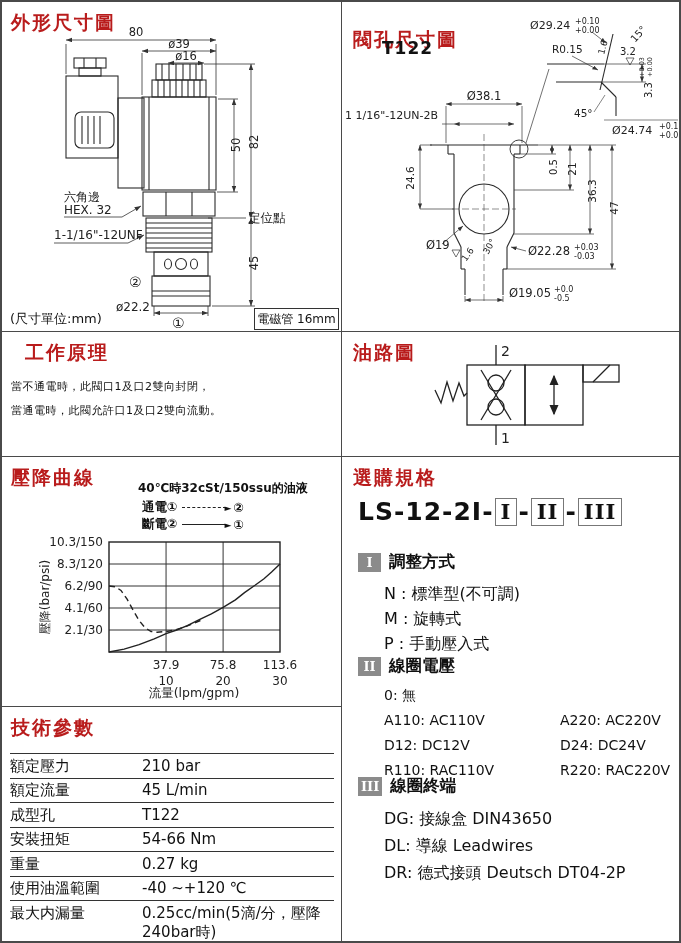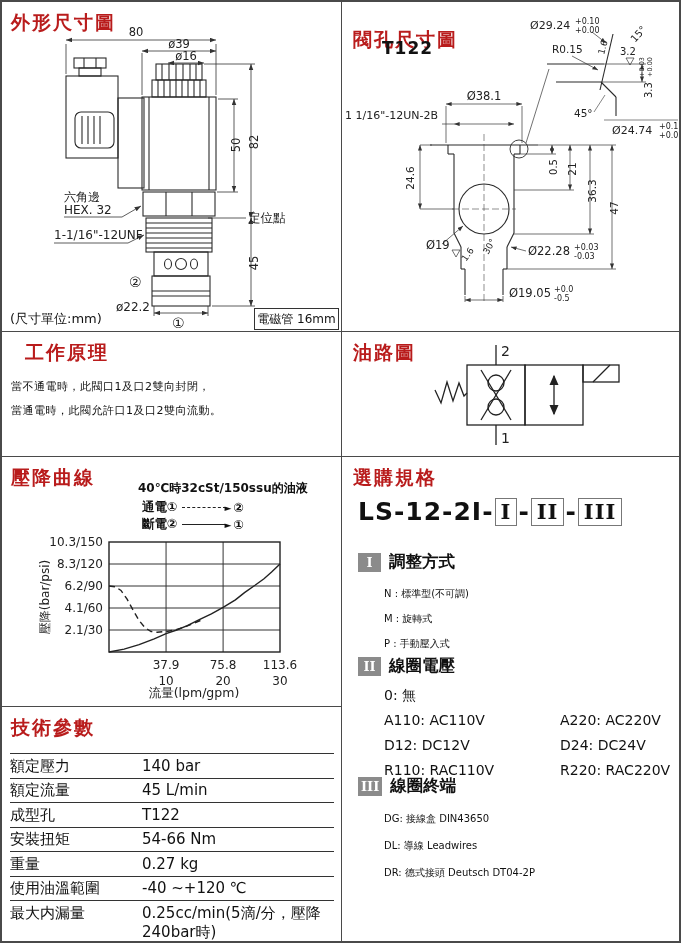--- a/index.html
+++ b/index.html
@@ -24,21 +24,21 @@
   .leg-head{font-size:9px;margin:0 2px 0 -1px;}
   .model-line{position:absolute;left:16px;top:40px;font-size:25px;font-weight:bold;
               display:flex;align-items:center;letter-spacing:1px;}
   .model-slot{display:inline-block;border:1.6px solid #777;padding:0 5px;margin:0 1px;
               font-family:"DejaVu Serif",serif;font-size:21px;line-height:26px;}
   .opt-group{position:absolute;left:16px;right:8px;}
   .opt-head{display:flex;align-items:center;gap:8px;font-size:16.5px;font-weight:bold;}
   .badge{display:inline-flex;align-items:center;justify-content:center;min-width:17px;height:19px;
          background:#8b8b8b;color:#fff;font-family:"DejaVu Serif",serif;
          font-size:13px;font-weight:bold;padding:0 3px;}
-  .opt-items{margin:8px 0 0 26px;font-size:10px;line-height:25px;}
+  .opt-items{margin:8px 0 0 26px;font-size:16px;line-height:25px;}
   .opt-grid{display:grid;grid-template-columns:176px auto;margin:6px 3px 0 26px;
             font-size:14px;line-height:25px;}
   .ptable{position:absolute;left:8px;right:7px;top:46px;}
   .prow{display:flex;border-bottom:1.1px solid #333;padding:2.5px 0 2px 0;font-size:15px;}
   .prow:first-child{border-top:1.1px solid #333;}
   .plabel{flex:0 0 132px;}
   .pvalue{flex:1;}
 </style>
 </head>
 <body>
@@ -383,21 +383,21 @@
         <div>DR:  德式接頭 Deutsch DT04-2P</div>
       </div>
     </div>
   </div>
 
   <div class="section br" style="left:0;top:705px;width:340px;height:238px;">
     <div class="sec-title" style="left:9px;top:8px;">技術參數</div>
     <div class="ptable">
       <div class="prow">
           <span class="plabel">額定壓力</span>
-          <span class="pvalue">140 bar</span>
+          <span class="pvalue">210 bar</span>
         </div>
       <div class="prow">
           <span class="plabel">額定流量</span>
           <span class="pvalue">45 L/min</span>
         </div>
       <div class="prow">
           <span class="plabel">成型孔</span>
           <span class="pvalue">T122</span>
         </div>
       <div class="prow">

